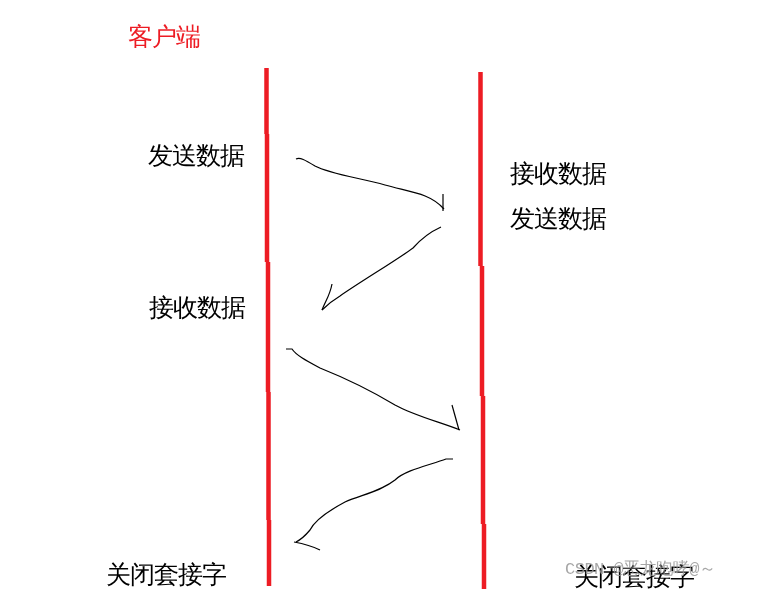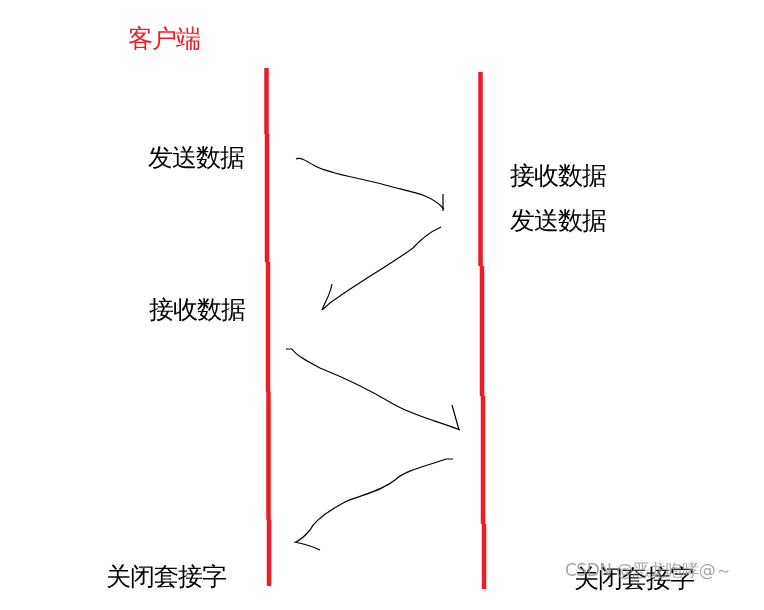--- a/index.html
+++ b/index.html
@@ -1,18 +1,18 @@
 <!DOCTYPE html>
 <html><head>
   <meta charset="utf-8">
   <style>
     html, body { margin: 0; padding: 0; background: #ffffff; }
     body { width: 764px; height: 610px; position: relative; overflow: hidden;
            font-family: "DejaVu Sans", "Liberation Sans", sans-serif; }
-    .canvas { position: absolute; left: 0; top: 0; width: 764px; height: 610px; }
+    .canvas { position: absolute; left: 0; top: 0; width: 764px; height: 610px; font-family: Liberation Mono, monospace; }
     .label { position: absolute; white-space: nowrap; font-size: 25px; line-height: 30px; color: #000; letter-spacing: -1px; }
     .label.red { color: #ed1c24; }
     .watermark { position: absolute; white-space: nowrap; font-size: 17px; line-height: 20px;
                  color: rgba(150,150,150,0.85); left: 565px; top: 560px; letter-spacing: -0.5px; }
     svg { position: absolute; left: 0; top: 0; }
   </style>
 </head>
 <body>
 
 <div class="canvas">

